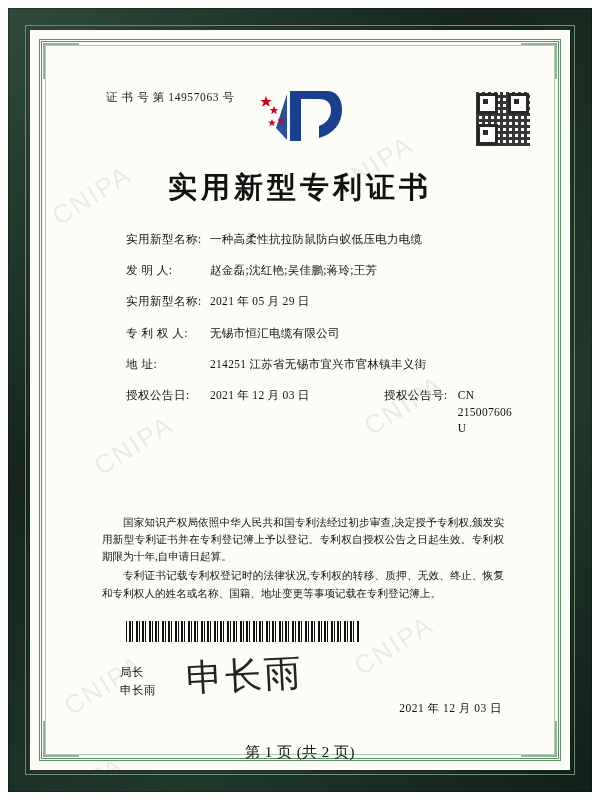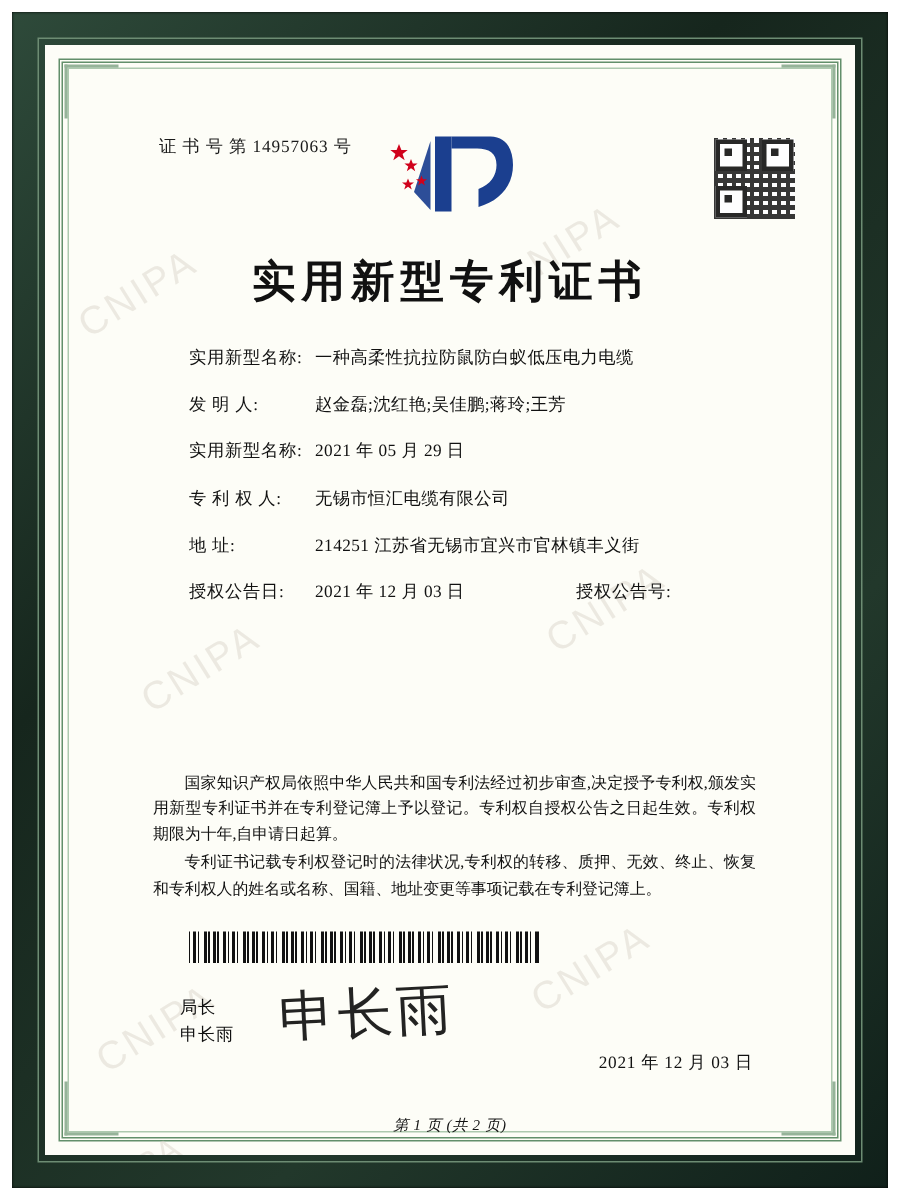--- a/index.html
+++ b/index.html
@@ -251,24 +251,23 @@
     top: 645px;
     font-size: 11.5px;
     letter-spacing: .5px;
     color: #111;
   }
   .page-no {
     position: absolute;
     left: 0; right: 0;
     top: 687px;
     text-align: center;
-    font-size: 10px;
+    font-size: 15px;
     letter-spacing: .5px;
     color: #111;
-    font-style: italic;
   }
 </style>
 </head>
 <body>
 
 <div class="page">
 
   <div class="frame-outer">
     <div class="frame-inner-line"></div>
 
@@ -345,20 +344,21 @@
 
           <div class="field">
             <div class="f-label">地        址:</div>
             <div class="f-value">214251 江苏省无锡市宜兴市官林镇丰义街</div>
           </div>
 
           <div class="field two-col">
             <div class="f-label">授权公告日:</div>
             <div class="f-value">2021 年 12 月 03 日</div>
             <div class="f-label2">授权公告号:</div>
+            <div class="f-value2">CN 215007606 U</div>
           </div>
 
         </div>
 
         <div class="paras">
           <p>国家知识产权局依照中华人民共和国专利法经过初步审查,决定授予专利权,颁发实用新型专利证书并在专利登记簿上予以登记。专利权自授权公告之日起生效。专利权期限为十年,自申请日起算。</p>
           <p>专利证书记载专利权登记时的法律状况,专利权的转移、质押、无效、终止、恢复和专利权人的姓名或名称、国籍、地址变更等事项记载在专利登记簿上。</p>
         </div>
 
         <div class="barcode"></div>

